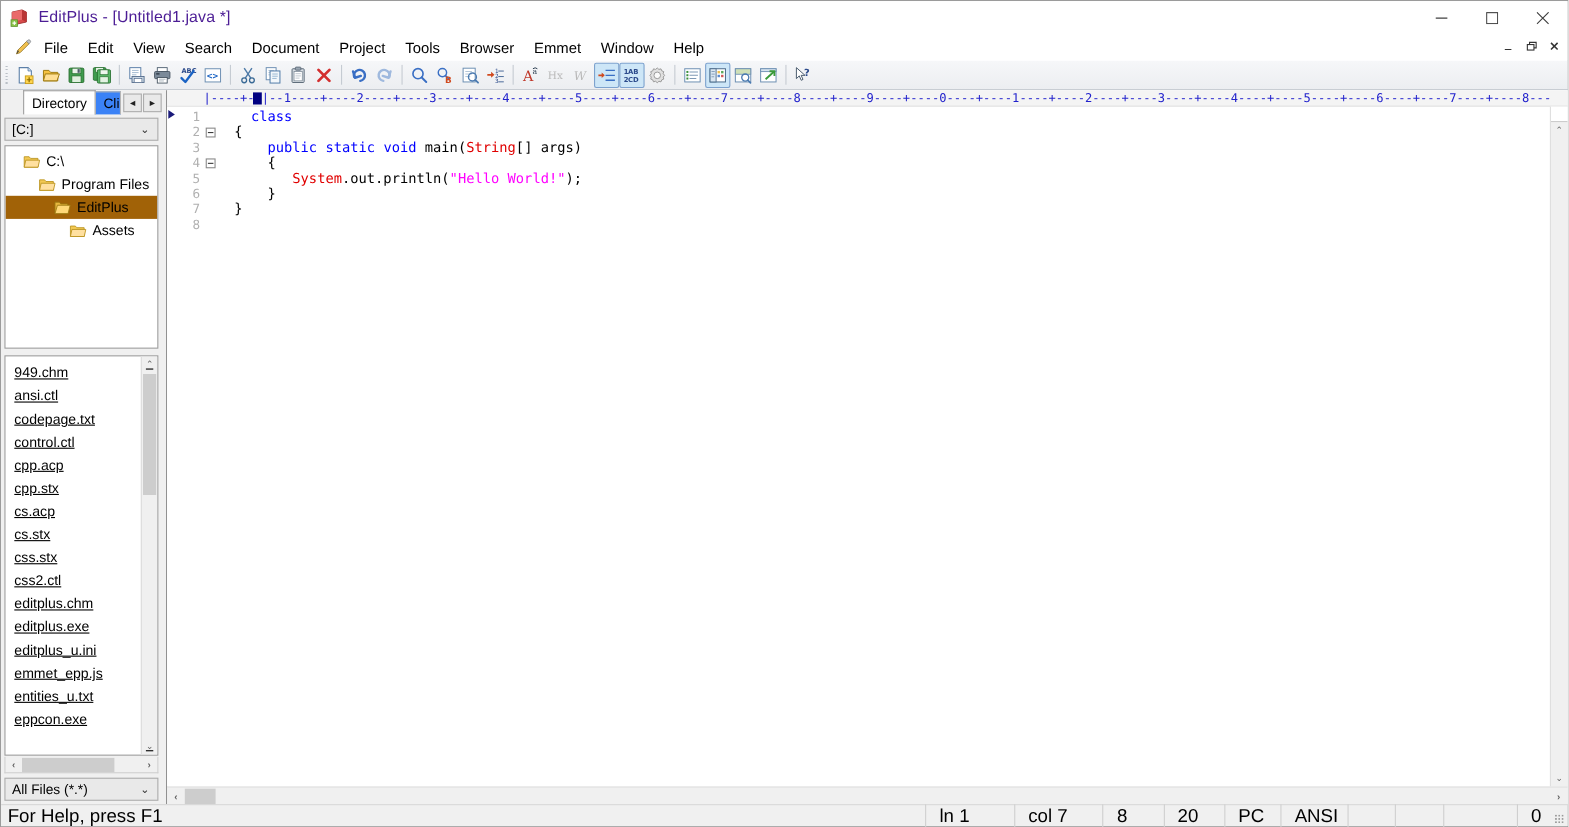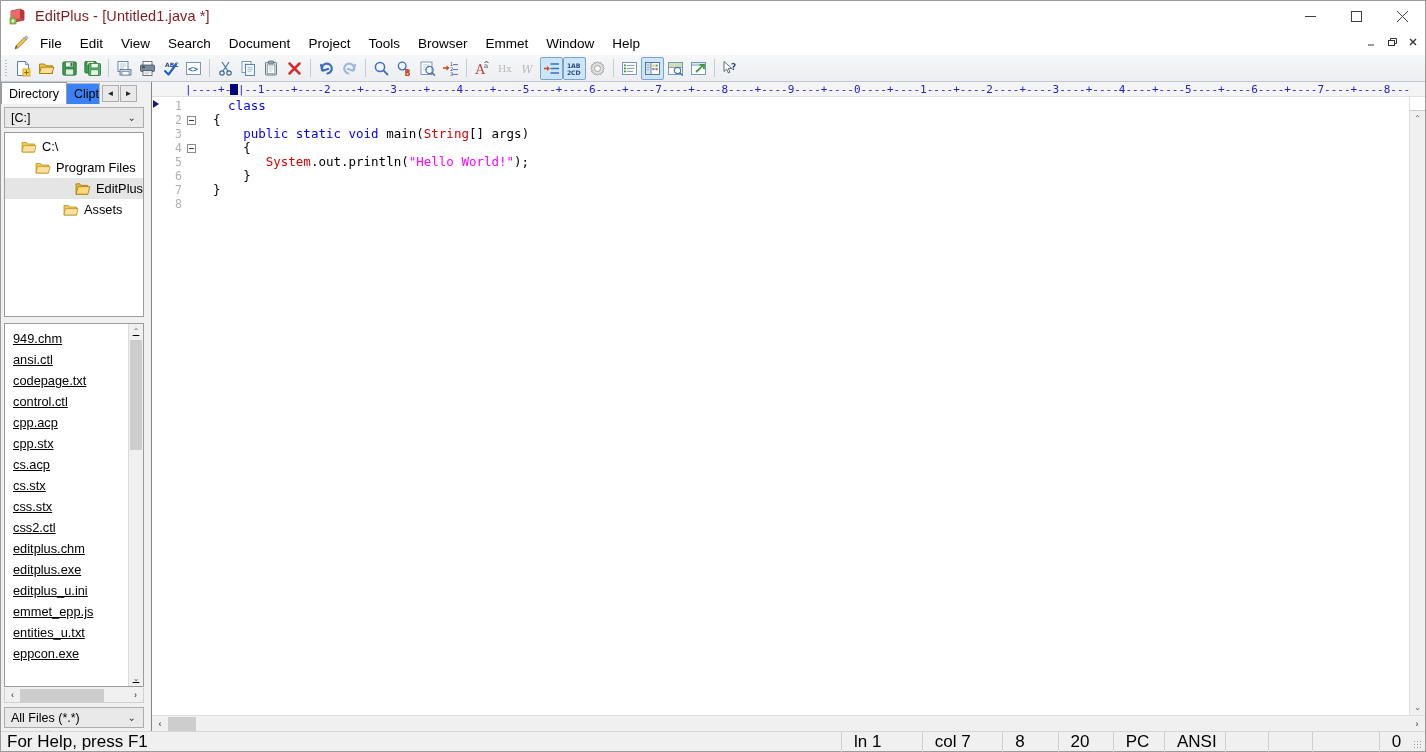--- a/index.html
+++ b/index.html
@@ -24,21 +24,21 @@
     height: 30px; flex: 0 0 30px;
     background: #ffffff;
     display: flex; align-items: center;
     position: relative;
   }
   .title-icon {
     width: 18px; height: 18px; margin-left: 8px; margin-right: 8px;
     position: relative; flex: 0 0 18px;
   }
   .title-text {
-    font-size: 14.5px; color: #7f1d1d; letter-spacing: 0.1px;
+    font-size: 14.5px; color: #4c1d95; letter-spacing: 0.1px;
   }
   .win-controls {
     position: absolute; right: 0; top: 0; height: 30px;
     display: flex;
   }
   .win-btn {
     width: 46px; height: 30px;
     display: flex; align-items: center; justify-content: center;
     color: #404040;
   }
@@ -102,21 +102,21 @@
   
   .leftpanel {
     width: 146px; flex: 0 0 146px;
     display: flex; flex-direction: column;
     background: #f0f0f0;
     padding: 0;
   }
   .tabstrip {
     height: 22px; flex: 0 0 22px;
     display: flex; align-items: center;
-    padding-left: 0; position: relative;
+    padding-left: 20px; position: relative;
     background: #f0f0f0;
   }
   .ptab {
     height: 21px; padding: 0 7px;
     display: flex; align-items: center;
     font-size: 12.5px; color: #000;
     background: #3b82f6;
     border: 1px solid #b6b6b6; border-bottom: none;
     margin-right: -1px;
   }
@@ -150,21 +150,21 @@
   .treebox {
     margin: 4px 3px 0 3px;
     flex: 0 0 185px;
     background: #ffffff; border: 1px solid #9b9b9b;
     overflow: hidden; padding-top: 3px;
   }
   .tnode {
     height: 21px; display: flex; align-items: center;
     font-size: 12.8px; color: #000;
   }
-  .tnode.sel { background: #e5e5e5; justify-content: flex-end; }
+  .tnode.sel { background: #a16207; }
   .folder {
     width: 16px; height: 14px; flex: 0 0 16px; margin-right: 5px;
     position: relative;
   }
   .splitter-h {
     height: 6px; flex: 0 0 6px;
   }
   .filelist {
     margin: 0 3px;
     flex: 1 1 auto; min-height: 0;

